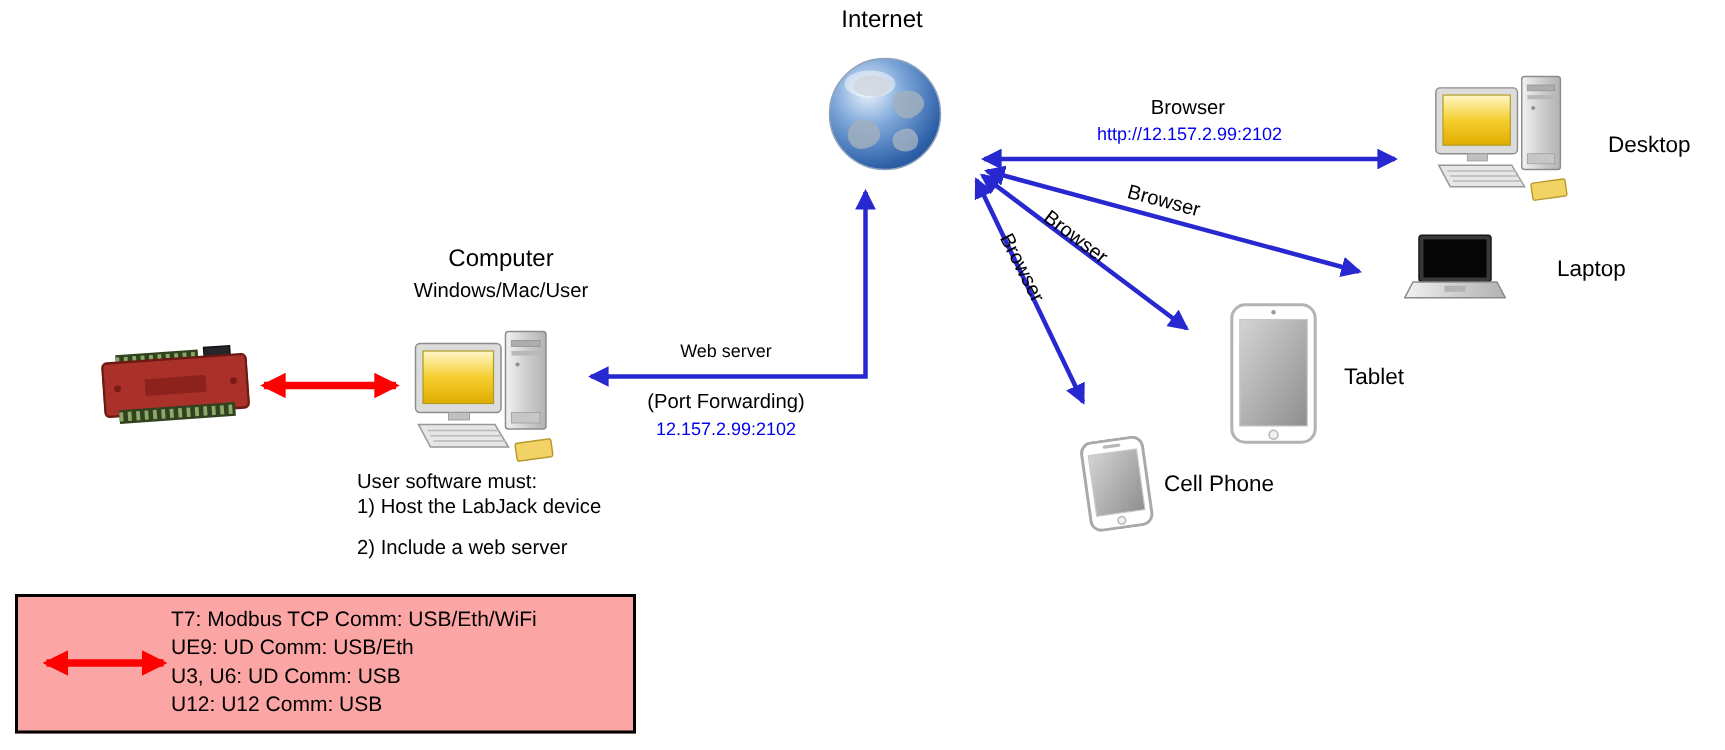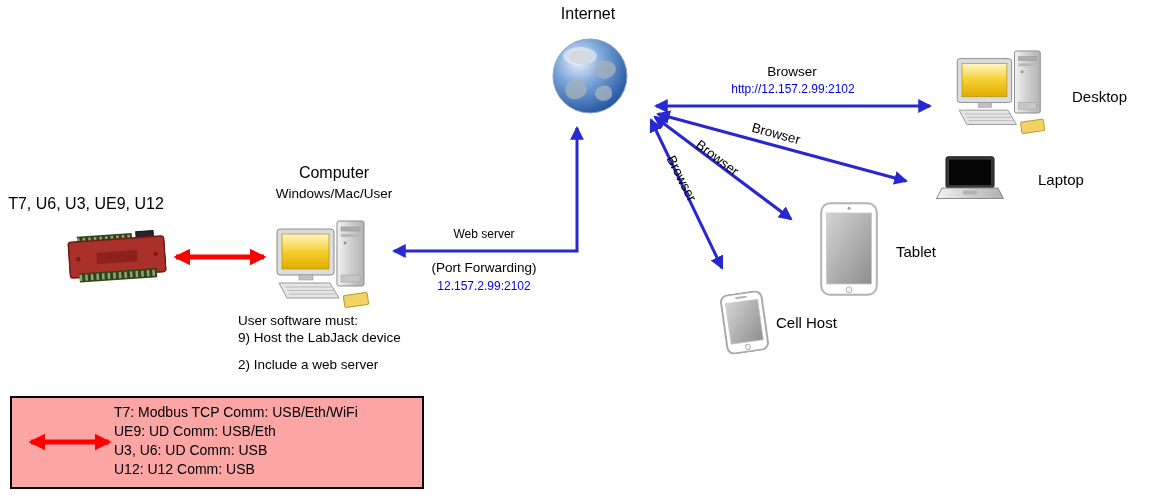--- a/index.html
+++ b/index.html
@@ -143,40 +143,39 @@
       <use href="#sym-tablet"></use>
     </svg>
   <svg class="abs" style="left:722px;top:292px;transform:rotate(-8deg)" width="45" height="61">
       <use href="#sym-phone"></use>
     </svg>
   <svg class="abs" style="left:68px;top:230px;transform:rotate(-4deg)" width="98" height="53">
       <use href="#sym-labjack"></use>
     </svg>
 
   <div class="abs center t16" style="left:540px;top:5px;width:96px">Internet</div>
-  <div class="abs center t16" style="left:0px;top:195px;width:172px">T7, U6, U3, UE9, U12</div>
   <div class="abs center t16" style="left:276px;top:164px;width:116px">Computer</div>
   <div class="abs center t13" style="left:264px;top:186px;width:140px">Windows/Mac/User</div>
   <div class="abs t15" style="left:1072px;top:88px">Desktop</div>
   <div class="abs t15" style="left:1038px;top:171px">Laptop</div>
   <div class="abs t15" style="left:896px;top:243px">Tablet</div>
-  <div class="abs t15" style="left:776px;top:314px">Cell Host</div>
+  <div class="abs t15" style="left:776px;top:314px">Cell Phone</div>
 
   <div class="abs center t14" style="left:419px;top:227px;width:130px">Web server</div>
   <div class="abs center t13" style="left:414px;top:260px;width:140px">(Port Forwarding)</div>
   <div class="abs center t14 blue" style="left:414px;top:279px;width:140px">12.157.2.99:2102</div>
 
   <div class="abs center t13" style="left:742px;top:64px;width:100px">Browser</div>
   <div class="abs center t14 blue" style="left:703px;top:82px;width:180px">http://12.157.2.99:2102</div>
   <div class="abs t13 rot" style="left:754px;top:120px;transform:rotate(15deg)">Browser</div>
   <div class="abs t13 rot" style="left:702px;top:137px;transform:rotate(37deg)">Browser</div>
   <div class="abs t13 rot" style="left:677px;top:153px;transform:rotate(63deg)">Browser</div>
 
   <div class="abs note-line" style="left:238px;top:312px">User software must:</div>
-  <div class="abs note-line" style="left:238px;top:329px">9) Host the LabJack device</div>
+  <div class="abs note-line" style="left:238px;top:329px">1) Host the LabJack device</div>
   <div class="abs note-line" style="left:238px;top:356px">2) Include a web server</div>
 
   <div id="legend-box" class="abs" style="left:10px;top:396px;width:414px;height:93px">
     <svg class="abs" style="left:12px;top:34px" width="92" height="20">
       <line x1="7" y1="10" x2="85" y2="10" stroke="#ff0000" style="stroke:var(--arrow-red,#ff0000)" stroke-width="5" marker-start="url(#mArrRed)" marker-end="url(#mArrRed)"></line>
     </svg>
     <div class="abs" style="left:102px;top:5px">
       <div class="legend-line">T7: Modbus TCP Comm: USB/Eth/WiFi</div>
       <div class="legend-line">UE9: UD Comm: USB/Eth</div>
       <div class="legend-line">U3, U6: UD Comm: USB</div>

